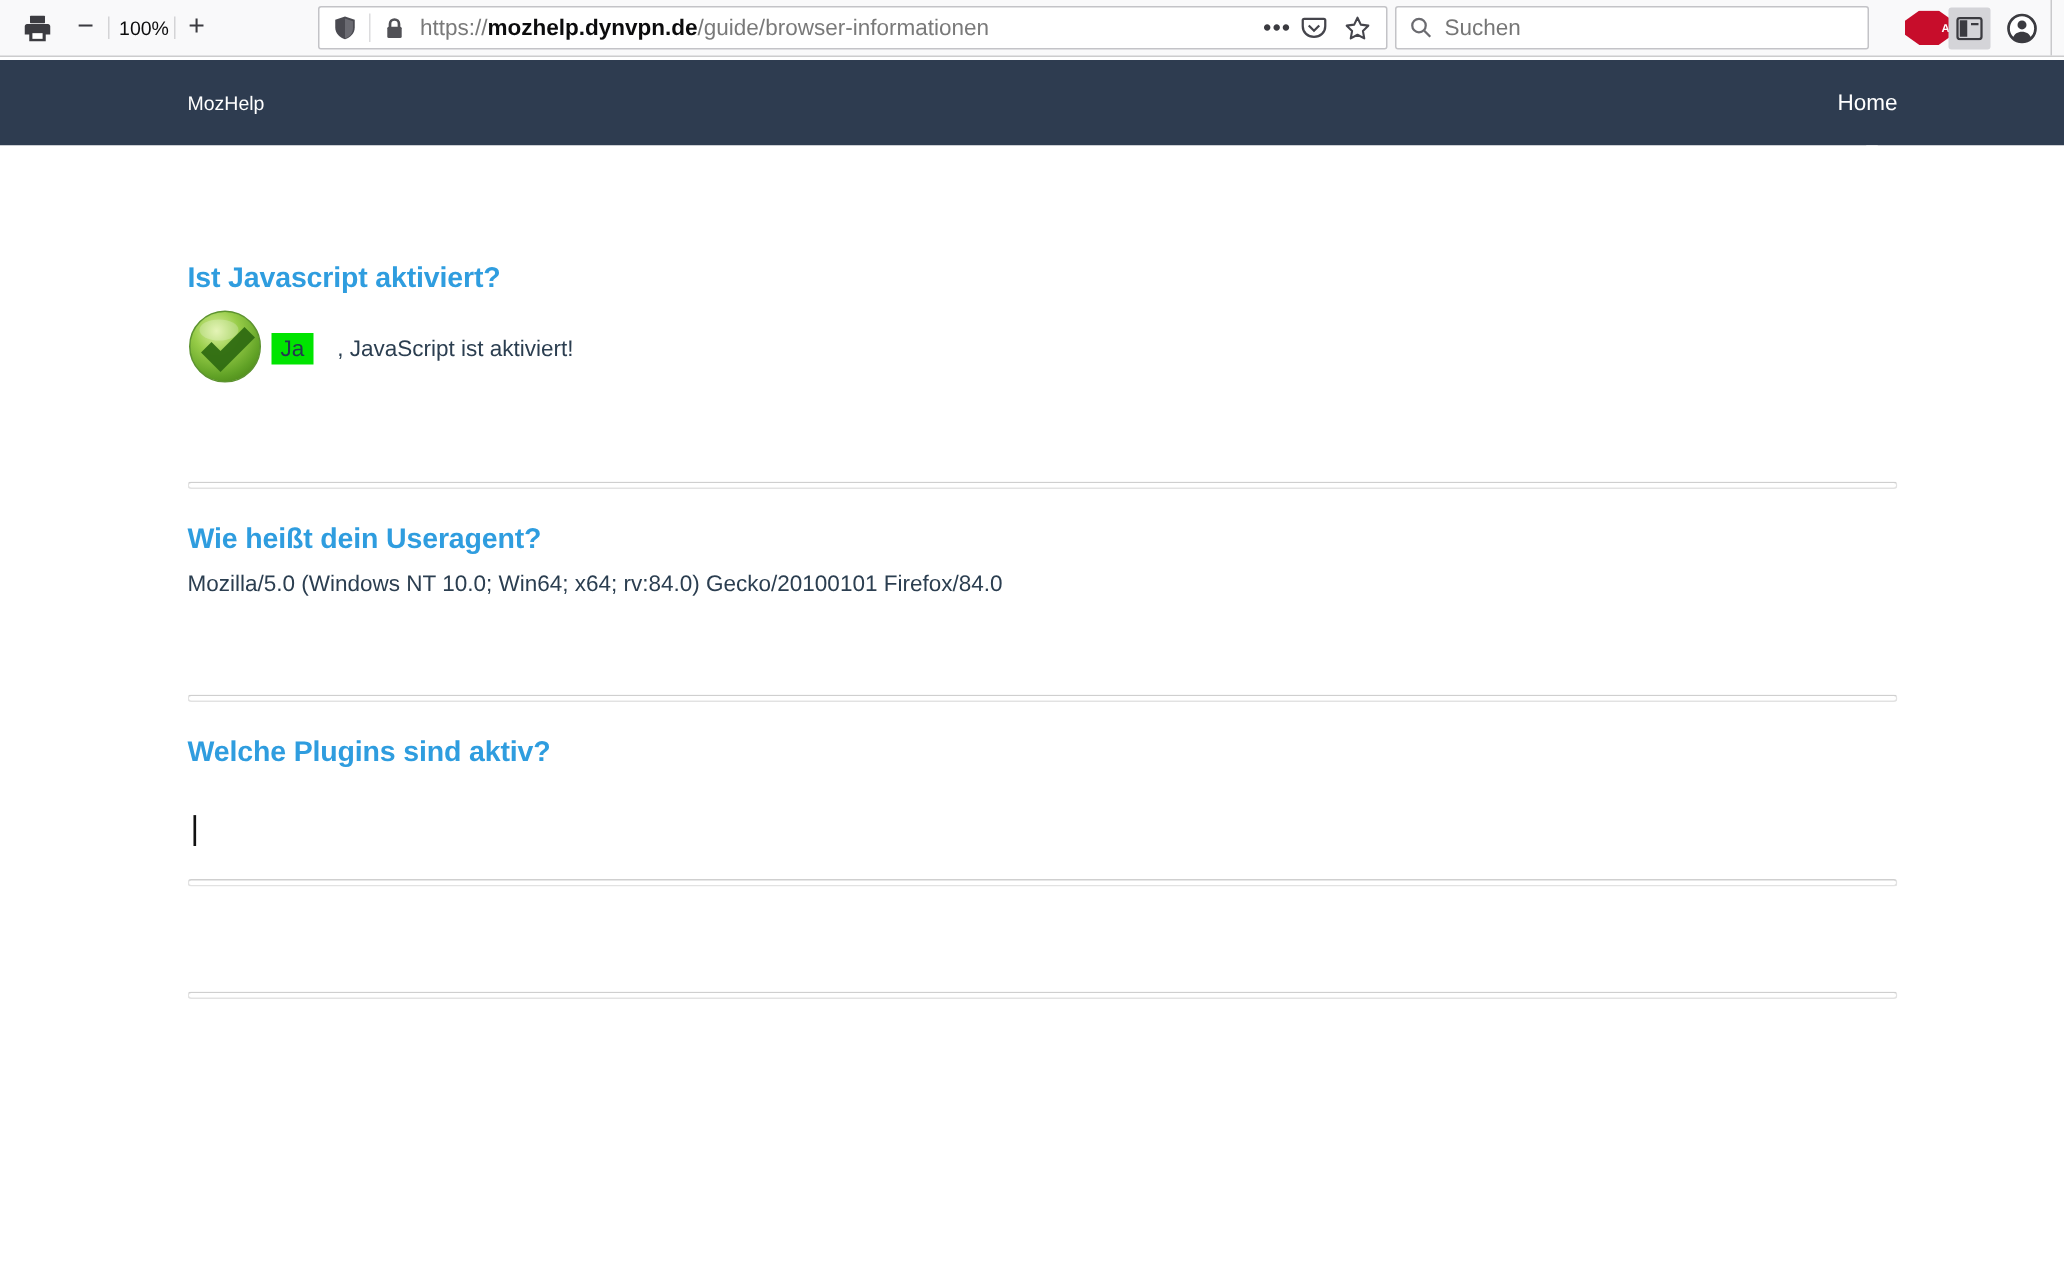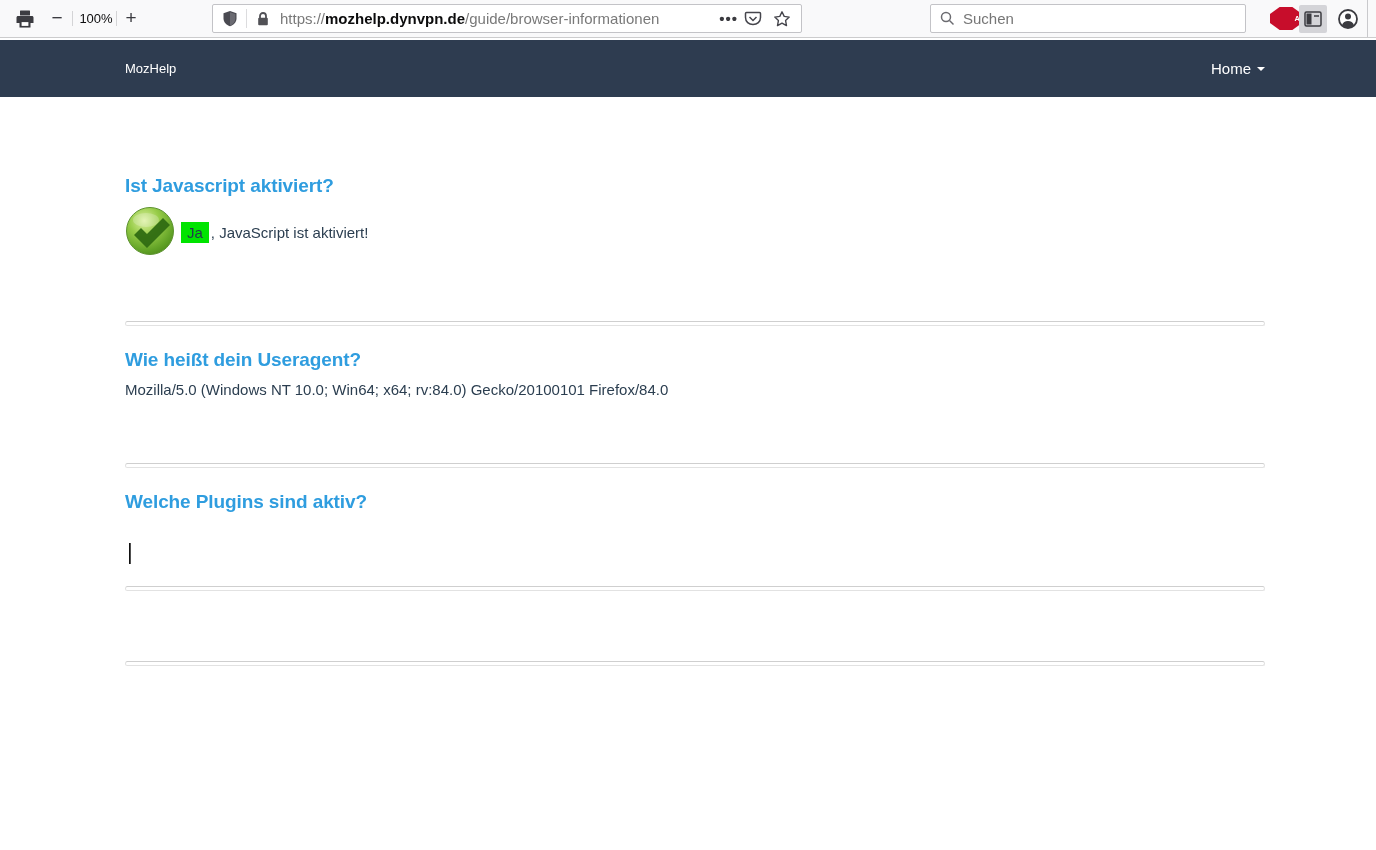--- a/index.html
+++ b/index.html
@@ -6,21 +6,21 @@
   html,body { width:1376px; height:850px; overflow:hidden; background:#fff;
     font-family:"Liberation Sans","DejaVu Sans",sans-serif; }
   
   .toolbar { position:absolute; top:0; left:0; width:1376px; height:38px;
     background:#f9f9fa; border-bottom:1px solid #cccccd; }
   .tb-abs { position:absolute; }
   .icon-btn { display:flex; align-items:center; justify-content:center; cursor:pointer; }
   .zoom-txt { font-size:13px; color:#0c0c0d; line-height:37px; text-align:center; }
   .zoom-sign { font-size:19px; color:#3b3b40; line-height:35px; text-align:center; width:20px; }
   .tb-sep { width:1px; height:15px; background:#d4d4d6; top:11px; }
-  .urlbar { left:212px; top:4px; width:590px; height:29px; background:#fff;
+  .urlbar { left:212px; top:4px; width:713px; height:29px; background:#fff;
     border:1px solid #c3c3c7; border-radius:2px; display:flex; align-items:center; }
   .urlbar .vsep { width:1px; height:19px; background:#dcdcde; margin-left:8px; }
   .url-text { margin-left:10px; font-size:15px; color:#797979; white-space:nowrap;
     flex:1; overflow:hidden; }
   .url-domain { color:#0c0c0d; font-weight:600; }
   .dots { font-size:15px; letter-spacing:1px; font-weight:bold; color:#3b3b40; margin:0 6px 0 0; }
   .searchbar { left:930px; top:4px; width:316px; height:29px; background:#fff;
     border:1px solid #c3c3c7; border-radius:2px; display:flex; align-items:center; }
   .searchbar input { border:none; outline:none; background:transparent; font-size:15px;
     color:#3b3b40; margin-left:8px; width:200px;
@@ -34,37 +34,37 @@
   .account-btn { left:1336px; top:7px; width:24px; height:24px; }
   .win-edge { left:1367px; top:0; width:1px; height:37px; background:#c9c9cc; }
   
   .strip-top { position:absolute; left:0; top:110px; width:4px; height:320px; background:#efefef; }
   .strip-bot { position:absolute; left:0; top:430px; width:4px; height:420px; background:#d2d2d3; }
   
   .navbar { position:absolute; top:40px; left:0; width:1376px; height:57px; background:#2e3c50; }
   .navbar-inner { position:relative; margin-left:125px; width:1140px; height:57px; }
   .brand { position:absolute; left:0; top:0; line-height:57px; font-size:13px; color:#fff; cursor:pointer; }
   .nav-home { position:absolute; right:0; top:0; line-height:57px; font-size:15px; color:#fff;
-    cursor:pointer; display:flex; align-items:center; height:57px; }
+    cursor:pointer; display:flex; align-items:center; height:57px;flex-direction:column; }
   .caret { width:0; height:0; border-left:4px solid transparent; border-right:4px solid transparent;
     border-top:4px solid #fff; margin-left:6px; }
   .page { position:absolute; top:97px; left:0; width:1376px; height:753px; background:#fff; overflow:hidden; }
   .container { margin-left:125px; width:1140px; }
   h3 { font-size:19px; line-height:23px; font-weight:600; color:#2f9ddf;
     letter-spacing:-0.1px; margin:22px 0 0 0; }
   .h-first { margin-top:77px; }
   .h-ref { margin-top:20px; }
   p.body-text { font-size:15px; line-height:18px; color:#2b3e50; margin:10px 0 0 0; }
   p.cookies { margin-top:11px; }
   hr { border:1px solid #e2e2e2; border-top-color:#cfcfcf; border-radius:3px;
     height:5px; background:#fff; margin:0; }
   .hr1 { margin-top:65px; } .hr2 { margin-top:64px; } .hr3 { margin-top:64px; }
   .hr4 { margin-top:23px; } .hr5 { margin-top:70px; }
   .js-row { margin-top:11px; display:flex; align-items:center; height:48px; }
-  .js-text { font-size:15px; color:#2b3e50; margin-left:2px; }
+  .js-text { font-size:15px; color:#2b3e50; margin-left:16px; }
   .badge-ja { background:#00e400; color:#23384f; font-size:15px; padding:2px 6px; margin-left:4px; }
   .cursor-bar { margin-top:28px; font-size:22px; line-height:22px; color:#111;
     height:22px; margin-left:2px; }
 </style>
 </head>
 <body>
 
 <div class="toolbar">
 
   <div class="tb-abs icon-btn" style="left:14px;top:8px;width:22px;height:22px;">

